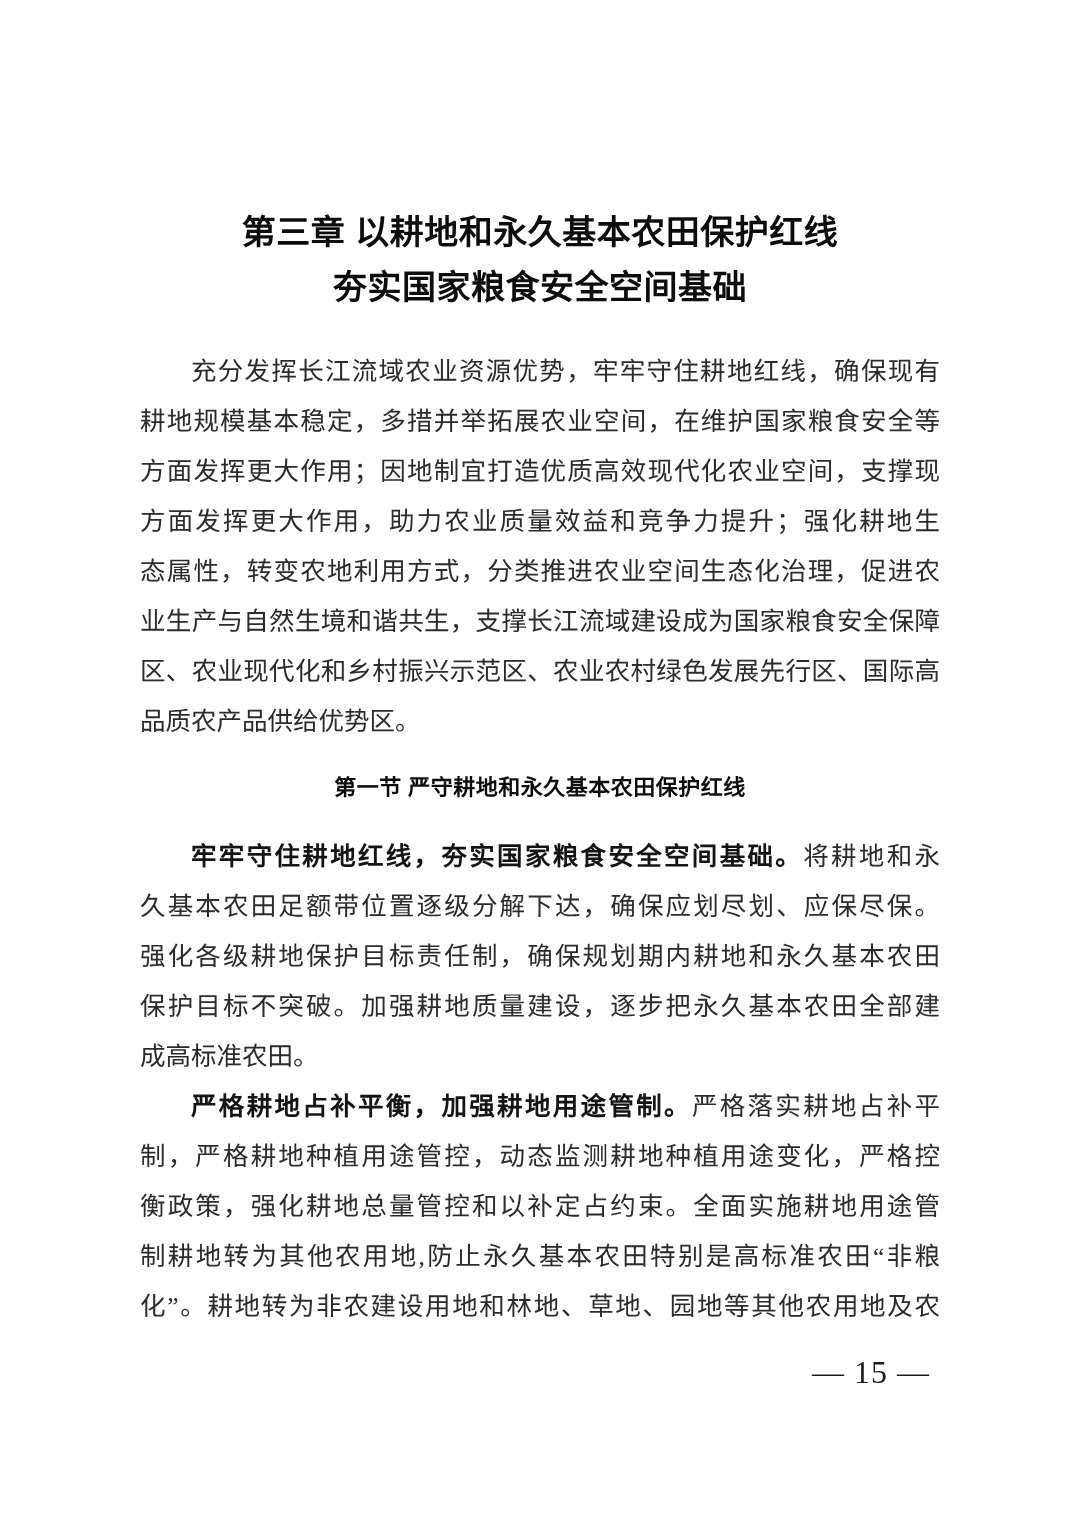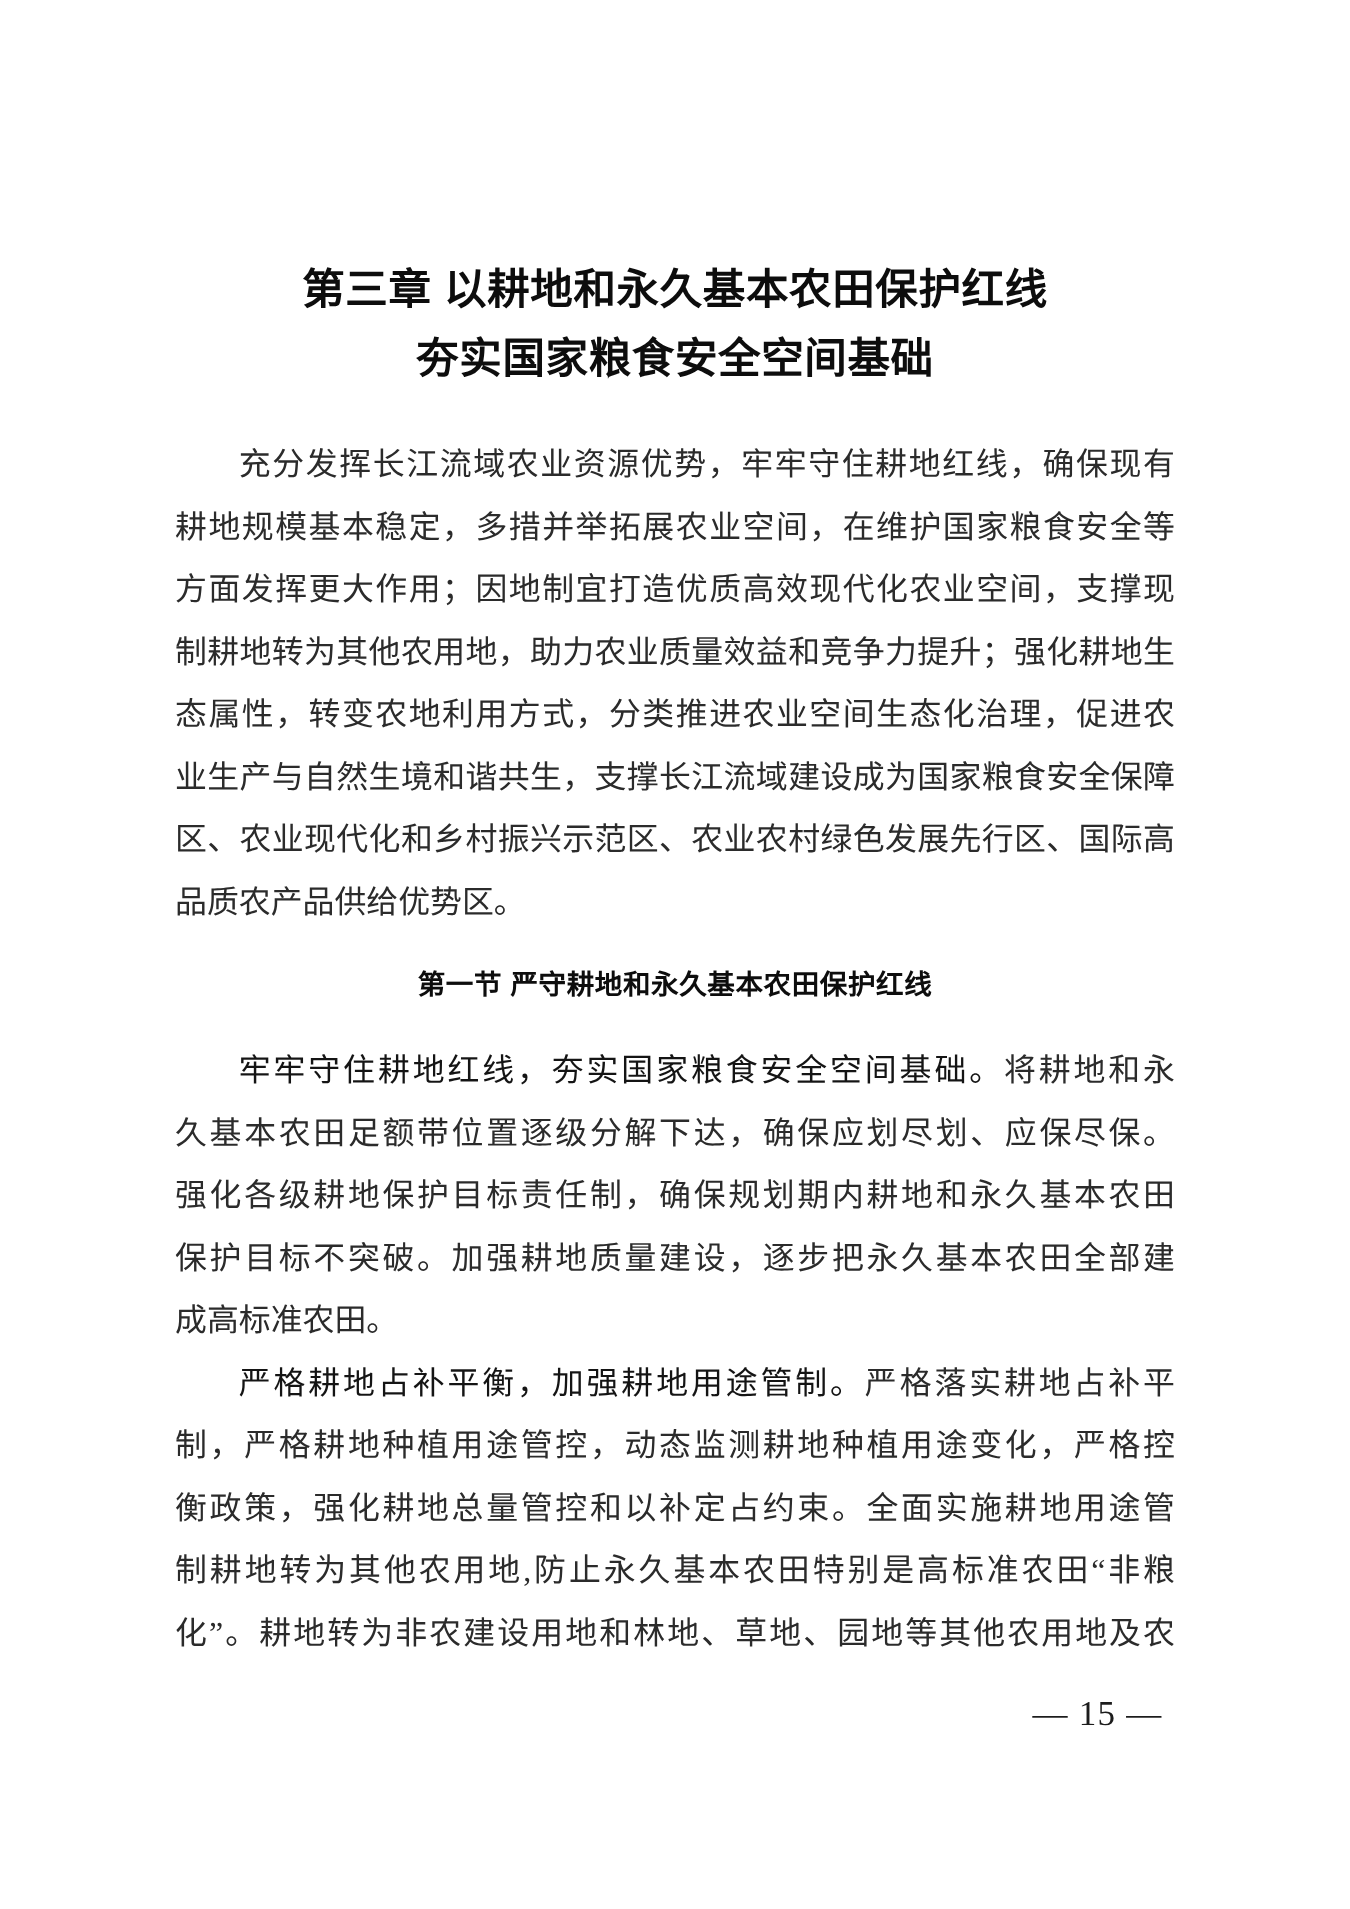--- a/index.html
+++ b/index.html
@@ -47,60 +47,60 @@
   .line.full {
     text-align-last: justify;
   }
   .line.lastline {
     text-align-last: left;
   }
   .line.indent {
     text-indent: 2em;
   }
   .lead-bold {
-    font-weight: 400;
+    font-weight: 700;
     color: #141414;
   }
   .section-heading {
     text-align: center;
     font-family: "Liberation Sans", "DejaVu Sans", sans-serif;
     font-weight: 700;
     font-size: 22px;
     line-height: 55px;
     color: #0d0d0d;
     margin: 13px 0 17px 0;
     letter-spacing: 0.5px;
   }
   .page-number {
     position: absolute;
     top: 1352px;
     right: 150px;
     font-family: "Liberation Serif", "DejaVu Serif", serif;
-    font-size: 28px;
+    font-size: 32px;
     line-height: 40px;
     color: #1c1c1c;
     letter-spacing: 1px;
     white-space: pre;
   }
 </style>
 </head>
 <body>
 
 <div class="page">
   <div class="chapter-title">
     <div>第三章 以耕地和永久基本农田保护红线</div>
     <div>夯实国家粮食安全空间基础</div>
   </div>
 
   <div class="body-text" id="body-text">
       <div class="para">
         <div class="line full indent"><span>充分发挥长江流域农业资源优势，牢牢守住耕地红线，确保现有</span></div>
         <div class="line full"><span>耕地规模基本稳定，多措并举拓展农业空间，在维护国家粮食安全等</span></div>
         <div class="line full"><span>方面发挥更大作用；因地制宜打造优质高效现代化农业空间，支撑现</span></div>
-        <div class="line full"><span>制耕地转为其他农用地，助力农业质量效益和竞争力提升；强化耕地生</span></div>
+        <div class="line full"><span>方面发挥更大作用，助力农业质量效益和竞争力提升；强化耕地生</span></div>
         <div class="line full"><span>态属性，转变农地利用方式，分类推进农业空间生态化治理，促进农</span></div>
         <div class="line full"><span>业生产与自然生境和谐共生，支撑长江流域建设成为国家粮食安全保障</span></div>
         <div class="line full"><span>区、农业现代化和乡村振兴示范区、农业农村绿色发展先行区、国际高</span></div>
         <div class="line lastline"><span>品质农产品供给优势区。</span></div>
       </div>
       <div class="section-heading">第一节 严守耕地和永久基本农田保护红线</div>
       <div class="para">
         <div class="line full indent"><span class="lead-bold">牢牢守住耕地红线，夯实国家粮食安全空间基础。</span><span>将耕地和永</span></div>
         <div class="line full"><span>久基本农田足额带位置逐级分解下达，确保应划尽划、应保尽保。</span></div>
         <div class="line full"><span>强化各级耕地保护目标责任制，确保规划期内耕地和永久基本农田</span></div>

